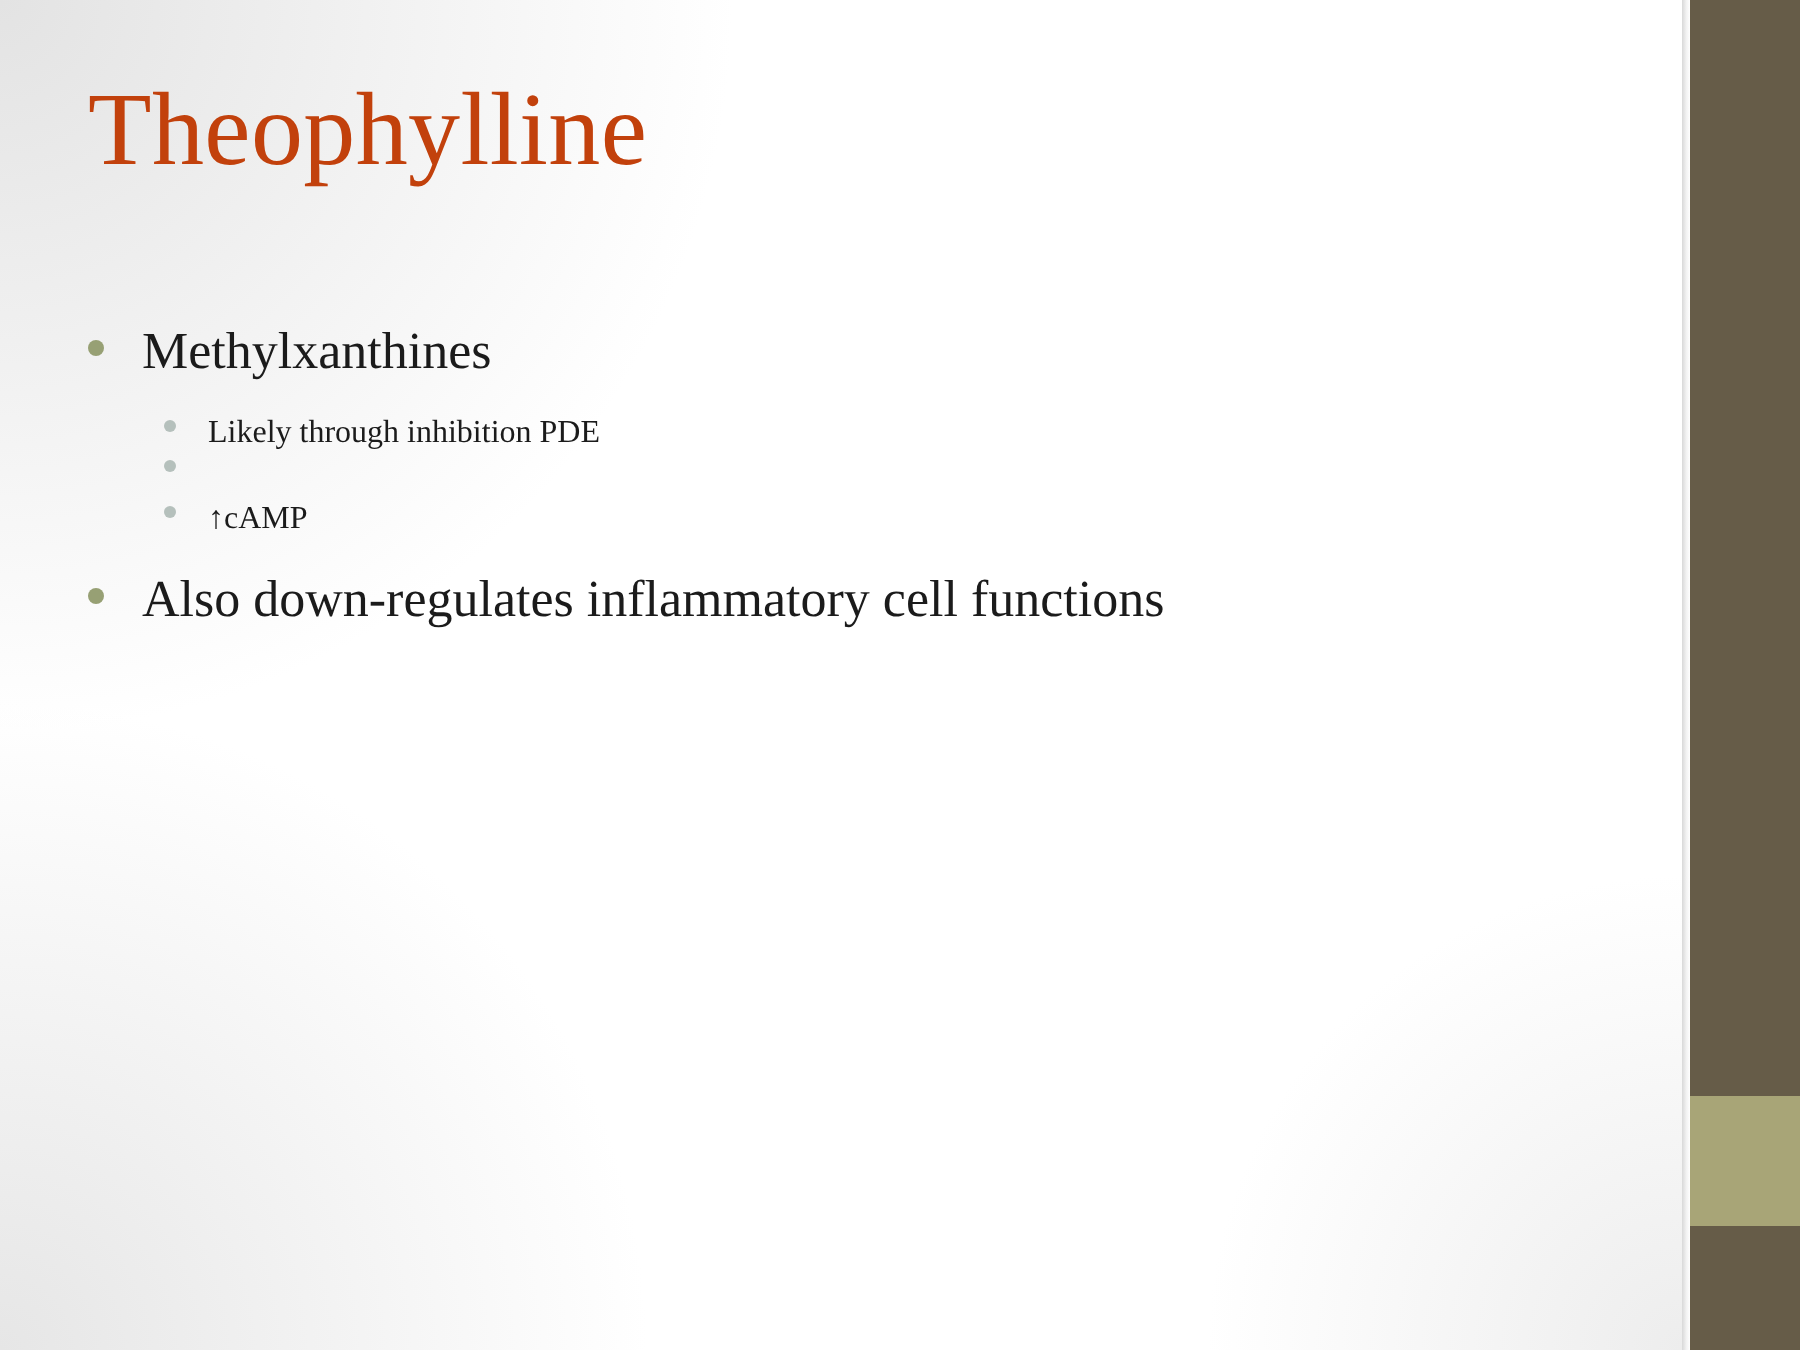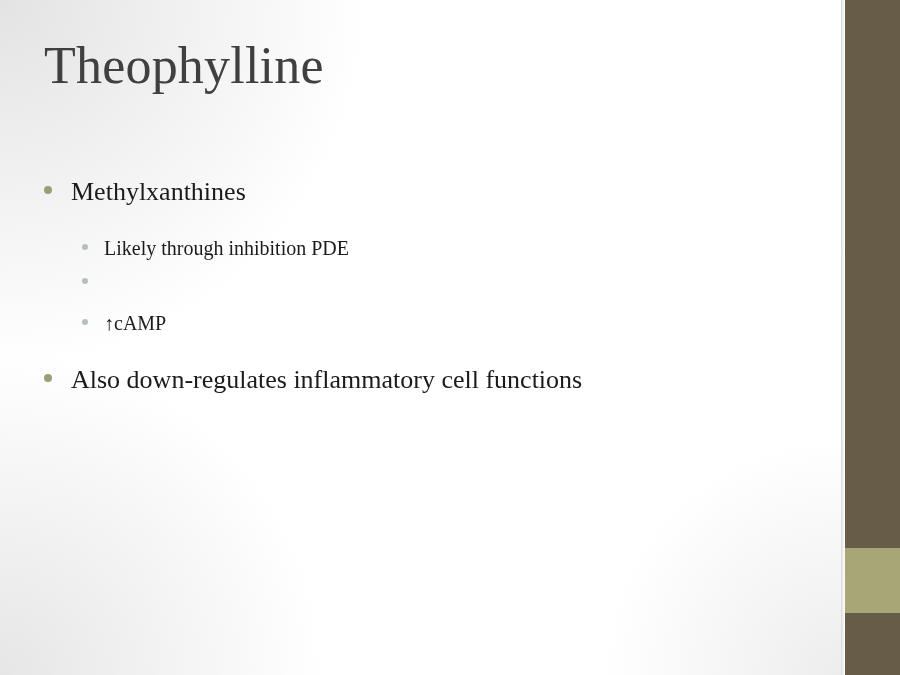--- a/index.html
+++ b/index.html
@@ -89,58 +89,57 @@
     position: absolute;
     left: 44px;
     top: 154px;
     width: 770px;
   }
 
   .li {
     display: flex;
     align-items: baseline;
     color: #1b1b1b;
-    margin-top: 16px;
   }
 
   
   .li.l1 {
     font-size: 26px;
     line-height: 44px;
     padding-left: 0;
   }
   .li.l1 .dot {
     width: 8px;
     height: 8px;
     border-radius: 50%;
     flex: 0 0 8px;
     margin-right: 19px;
     position: relative;
     top: -6px;
   }
 
   
   .li.l2 {
-    font-size: 20px;
+    font-size: 16px;
     line-height: 37px;
     padding-left: 38px;
   }
   .li.l2 .dot {
     width: 6px;
     height: 6px;
     border-radius: 50%;
     flex: 0 0 6px;
     margin-right: 16px;
     position: relative;
     top: -5px;
   }
 
   .li .txt { white-space: nowrap; }
 </style>
-<style>.title{color:#404040;text-align:right;}.li{color:#1b1b1b;}.li.l1 .dot{background:#97a074;}.li.l2 .dot{background:#b5c0bc;}.band-top,.band-bottom{background:#665c48;}.band-accent{background:#a8a577;}</style></head>
+<style>.title{color:#c2410c;text-align:right;}.li{color:#1b1b1b;}.li.l1 .dot{background:#97a074;}.li.l2 .dot{background:#b5c0bc;}.band-top,.band-bottom{background:#665c48;}.band-accent{background:#a8a577;}</style></head>
 <body>
 
 <div id="slide">
 
   <div class="canvas"></div>
   <div class="canvas-edge"></div>
 
   <div class="sidebar">
     <div class="band band-top"></div>
     <div class="band band-accent"></div>

